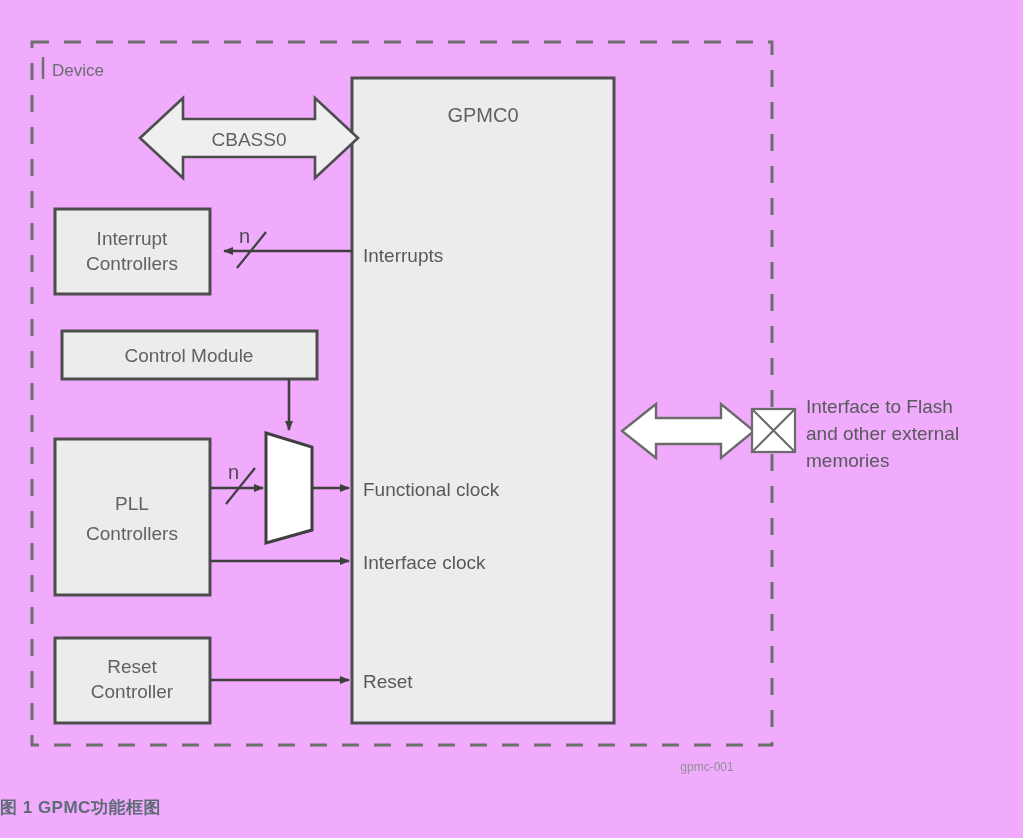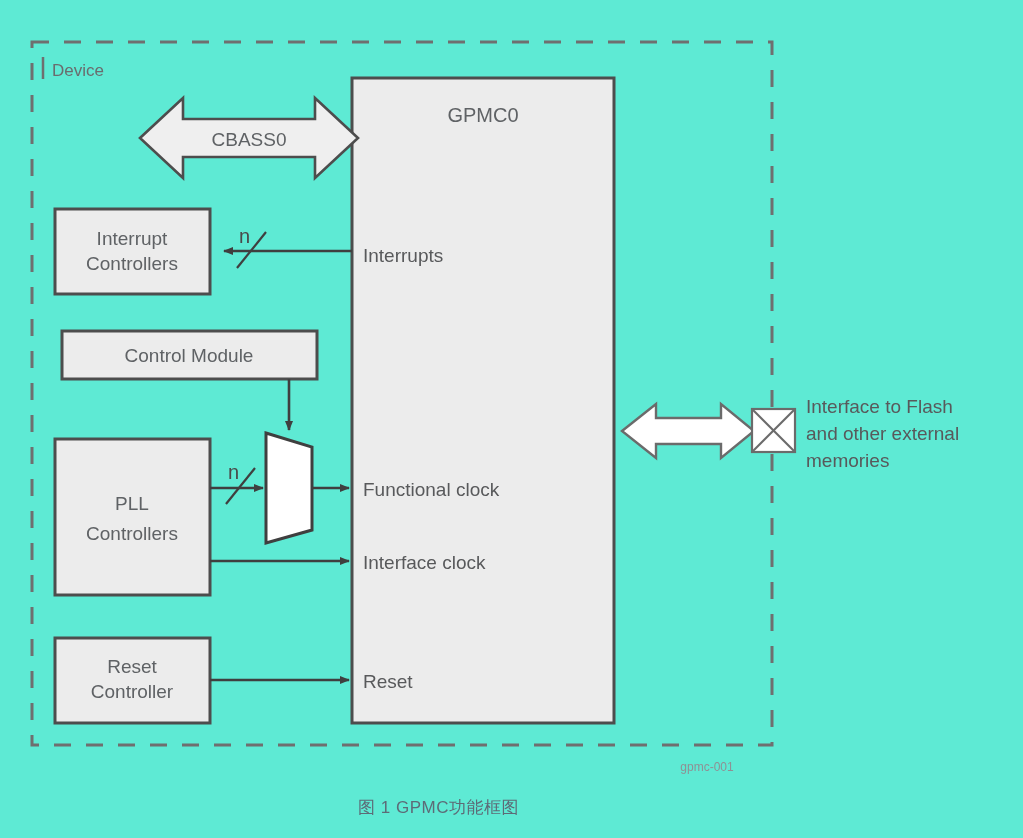--- a/index.html
+++ b/index.html
@@ -10,21 +10,21 @@
   body {
     width: 1023px;
     height: 838px;
     overflow: hidden;
     font-family: "Liberation Sans", sans-serif;
   }
   #root {
     position: relative;
     width: 1023px;
     height: 838px;
-    background: #5eead4;
+    background: #f0abfc;
   }
   #diagram {
     position: absolute;
     left: 0;
     top: 0;
   }
   .blk-text {
     font-family: "Liberation Sans", sans-serif;
     font-size: 19px;
     fill: #5f6265;
@@ -57,24 +57,23 @@
   .figid-text {
     font-family: "Liberation Sans", sans-serif;
     font-size: 12px;
     fill: #8e9194;
   }
   .caption {
     position: absolute;
     left: 0;
     top: 796px;
     width: 877px;
-    text-align: center;
     font-family: "Liberation Sans", "DejaVu Sans", sans-serif;
     font-size: 17px;
-    font-weight: normal;
+    font-weight: bold;
     color: #5d6b77;
     letter-spacing: 0.5px;
   }
 </style>
 </head>
 <body>
 
 <div id="root">
 
   <svg id="diagram" width="1023" height="790" viewBox="0 0 1023 790">

